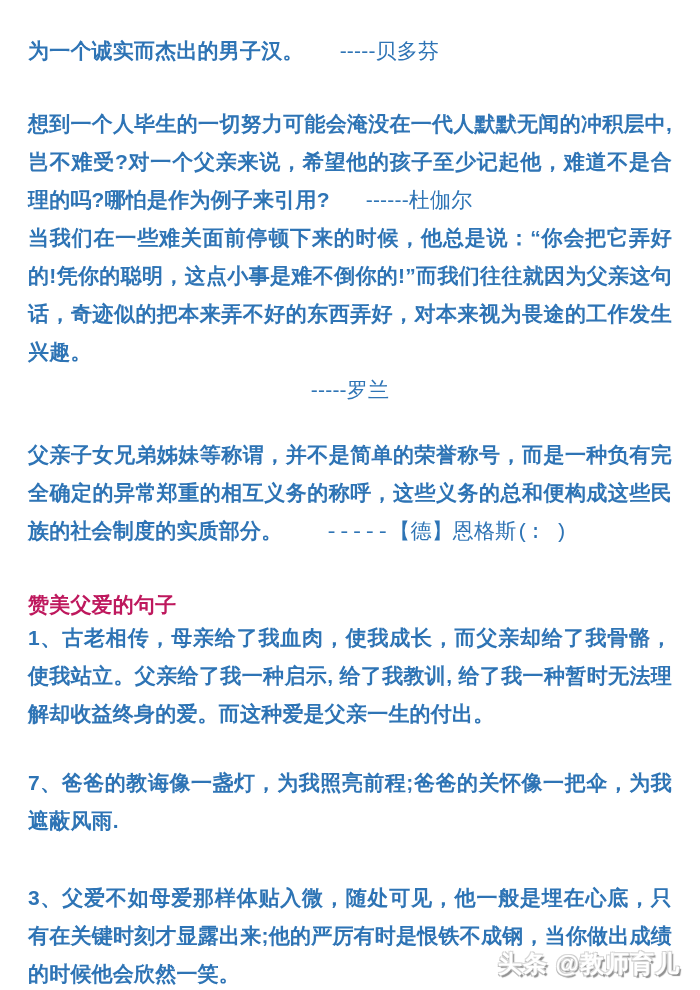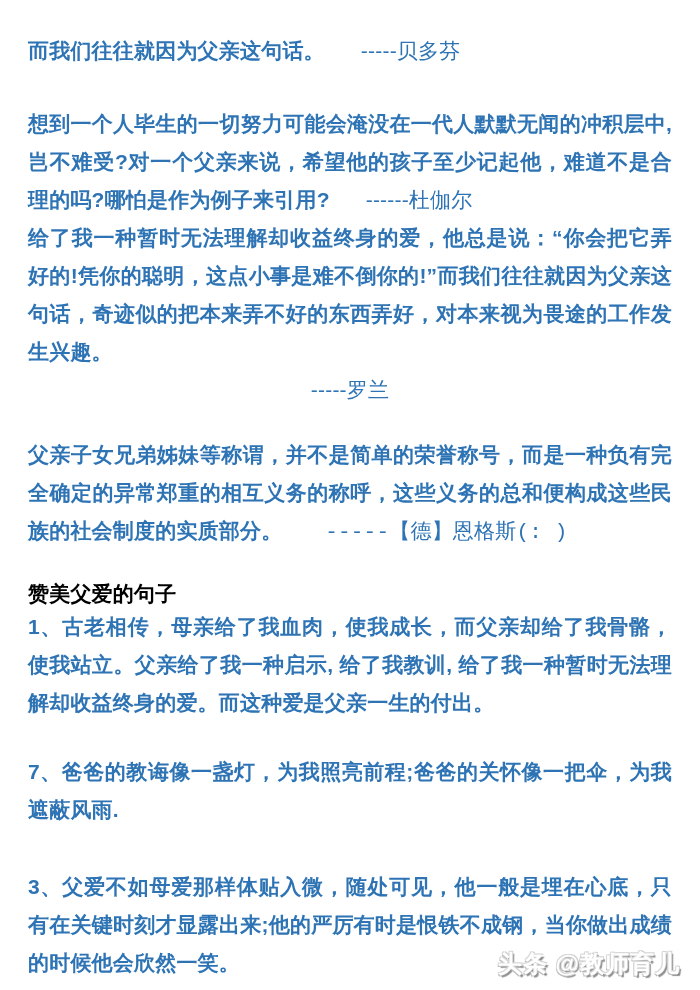--- a/index.html
+++ b/index.html
@@ -31,25 +31,25 @@
     margin-left: 30px;
     white-space: nowrap;
   }
   .attr-line {
     font-weight: 400;
     text-align: center;
   }
   .para.q1 { margin-bottom: 35px; }
   .para.q4 { margin-top: 29px; font-family: Liberation Mono, monospace; }
   .heading {
-    margin: 28px 0 0 0;
+    margin: 39px 0 0 0;
     font-size: 21px;
     line-height: 28px;
     font-weight: 700;
-    color: #000000;
+    color: #be185d;
     letter-spacing: 0.2px;
   }
   .para.n1 { margin-bottom: 31px; }
   .para.n2 { margin-bottom: 39px; }
   .watermark {
     position: absolute;
     right: 20px;
     bottom: 10px;
     font-size: 24px;
     font-weight: 700;
@@ -61,31 +61,31 @@
       -1px  1px 0 #bdbdbd,
        2px  2px 1px #8f8f8f;
   }
 </style>
 </head>
 <body>
 
 <div class="doc">
 
   <p class="para q1">
-    <span>而我们往往就因为父亲这句话。</span>
+    <span>为一个诚实而杰出的男子汉。</span>
     <span class="attr-inline">-----贝多芬</span>
   </p>
 
   <p class="para q2">
     <span>想到一个人毕生的一切努力可能会淹没在一代人默默无闻的冲积层中, 岂不难受?对一个父亲来说，希望他的孩子至少记起他，难道不是合理的吗?哪怕是作为例子来引用?</span>
     <span class="attr-inline">------杜伽尔</span>
   </p>
 
   <p class="para q3">
-    <span>给了我一种暂时无法理解却收益终身的爱，他总是说：“你会把它弄好的!凭你的聪明，这点小事是难不倒你的!”而我们往往就因为父亲这句话，奇迹似的把本来弄不好的东西弄好，对本来视为畏途的工作发生兴趣。</span>
+    <span>当我们在一些难关面前停顿下来的时候，他总是说：“你会把它弄好的!凭你的聪明，这点小事是难不倒你的!”而我们往往就因为父亲这句话，奇迹似的把本来弄不好的东西弄好，对本来视为畏途的工作发生兴趣。</span>
   </p>
   <p class="para attr-line">-----罗兰</p>
 
   <p class="para q4">
     <span>父亲子女兄弟姊妹等称谓，并不是简单的荣誉称号，而是一种负有完全确定的异常郑重的相互义务的称呼，这些义务的总和便构成这些民族的社会制度的实质部分。</span>
     <span class="attr-inline">-----【德】恩格斯(: )</span>
   </p>
 
   <p class="heading">赞美父爱的句子</p>
 

